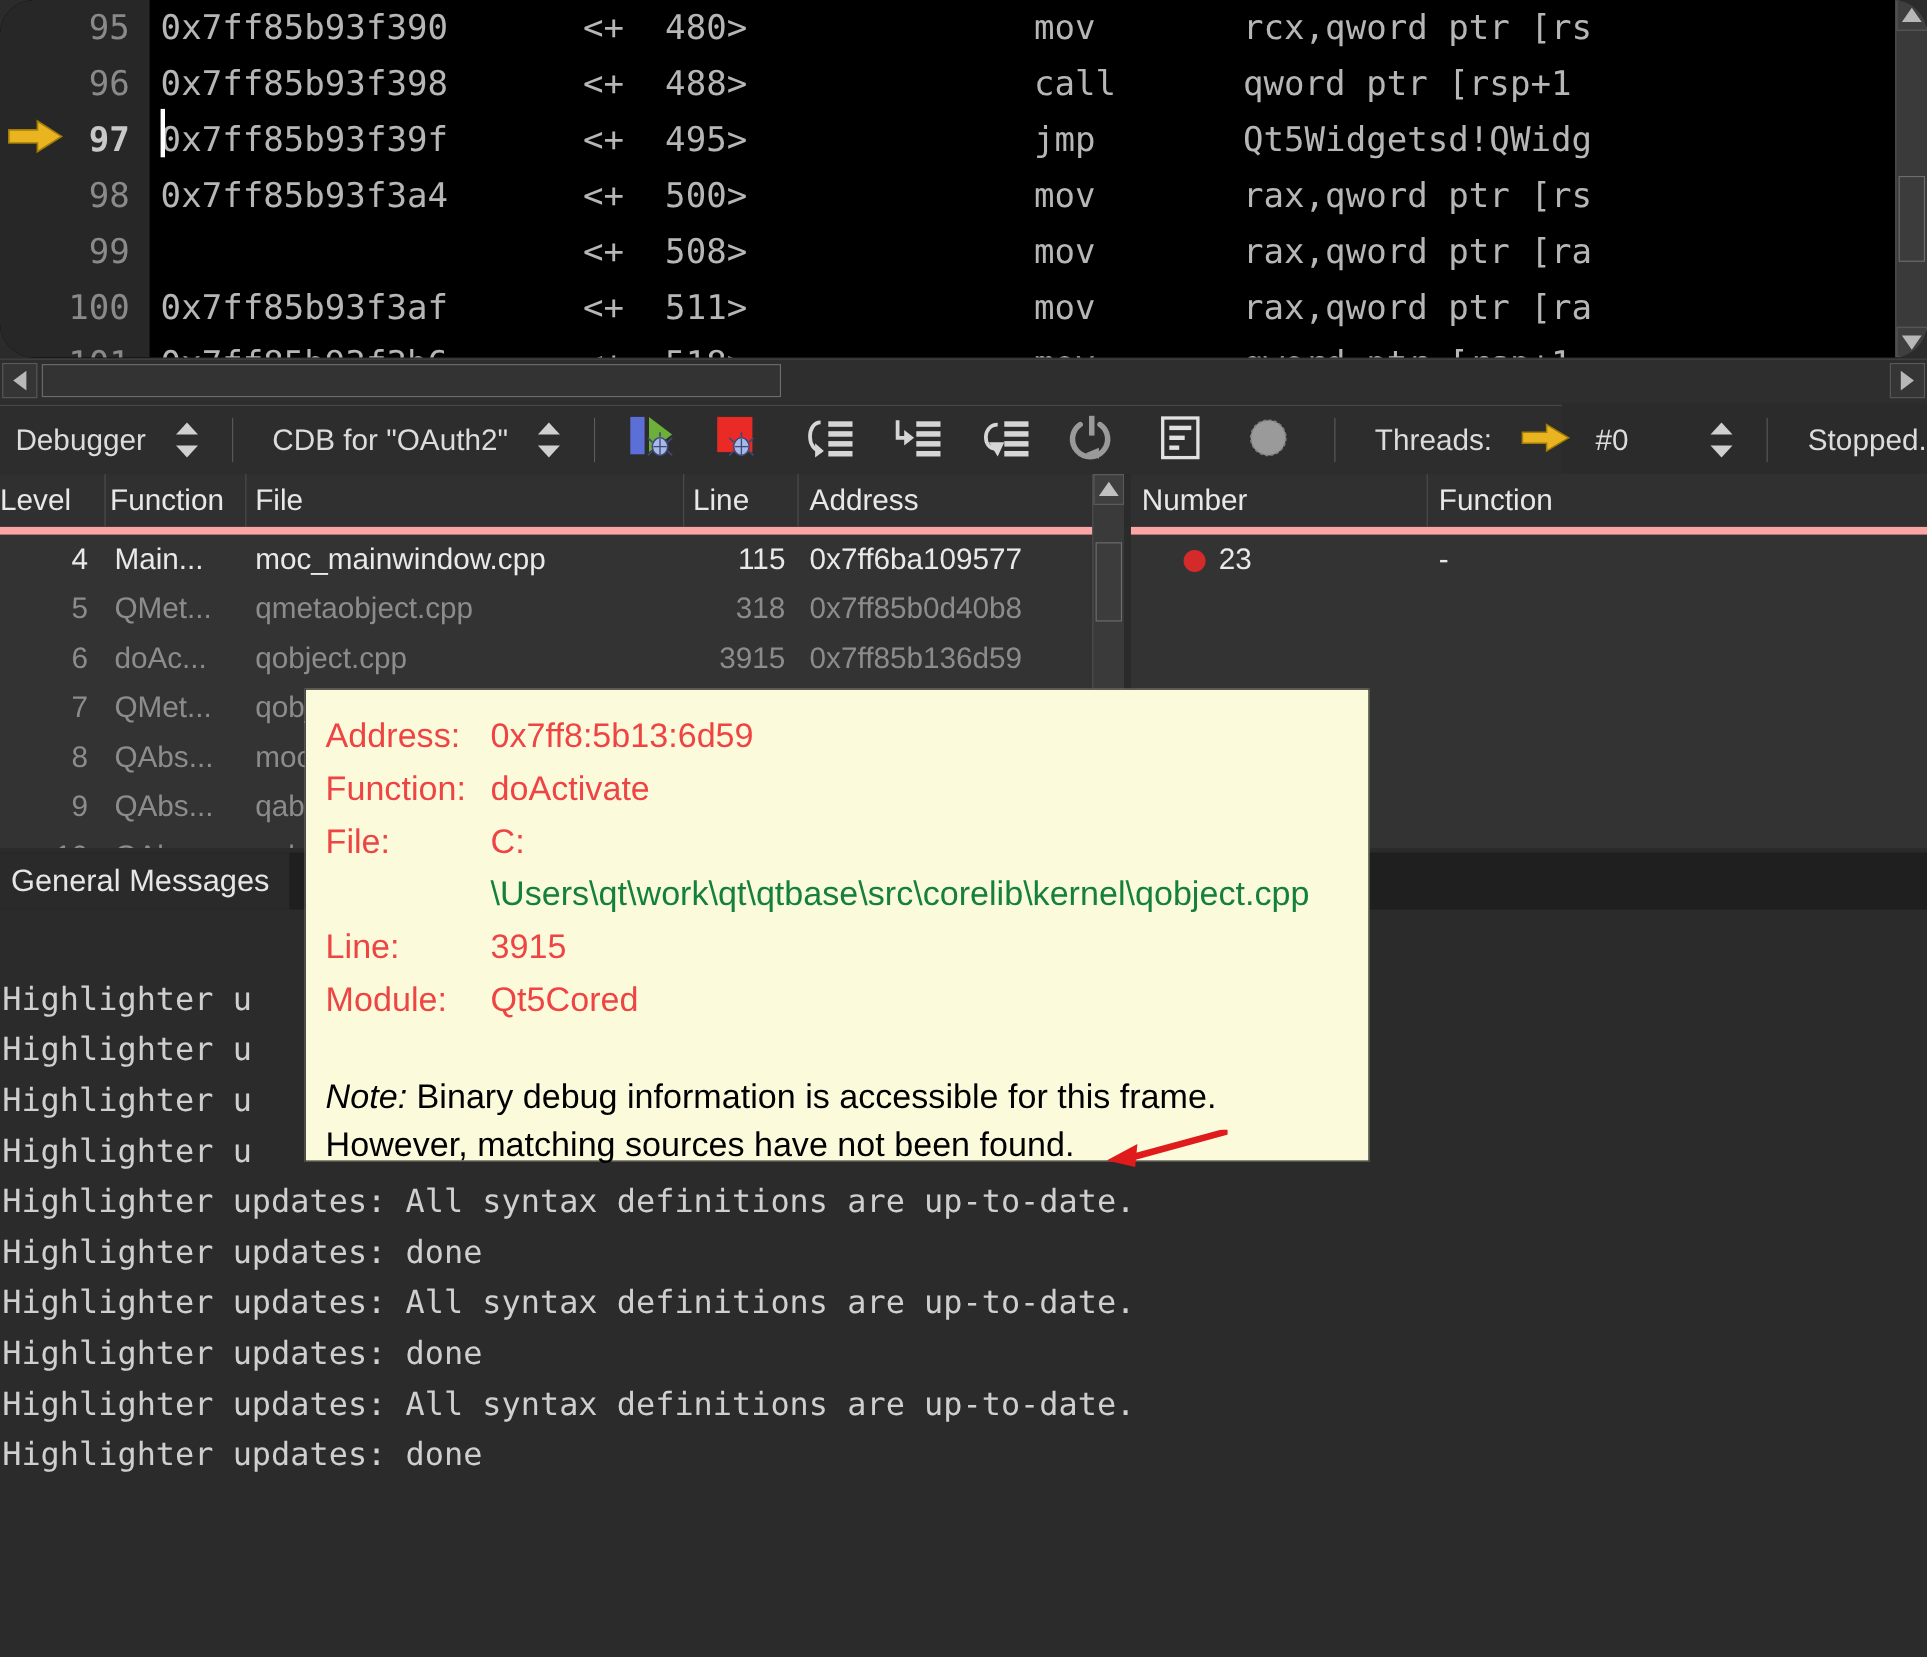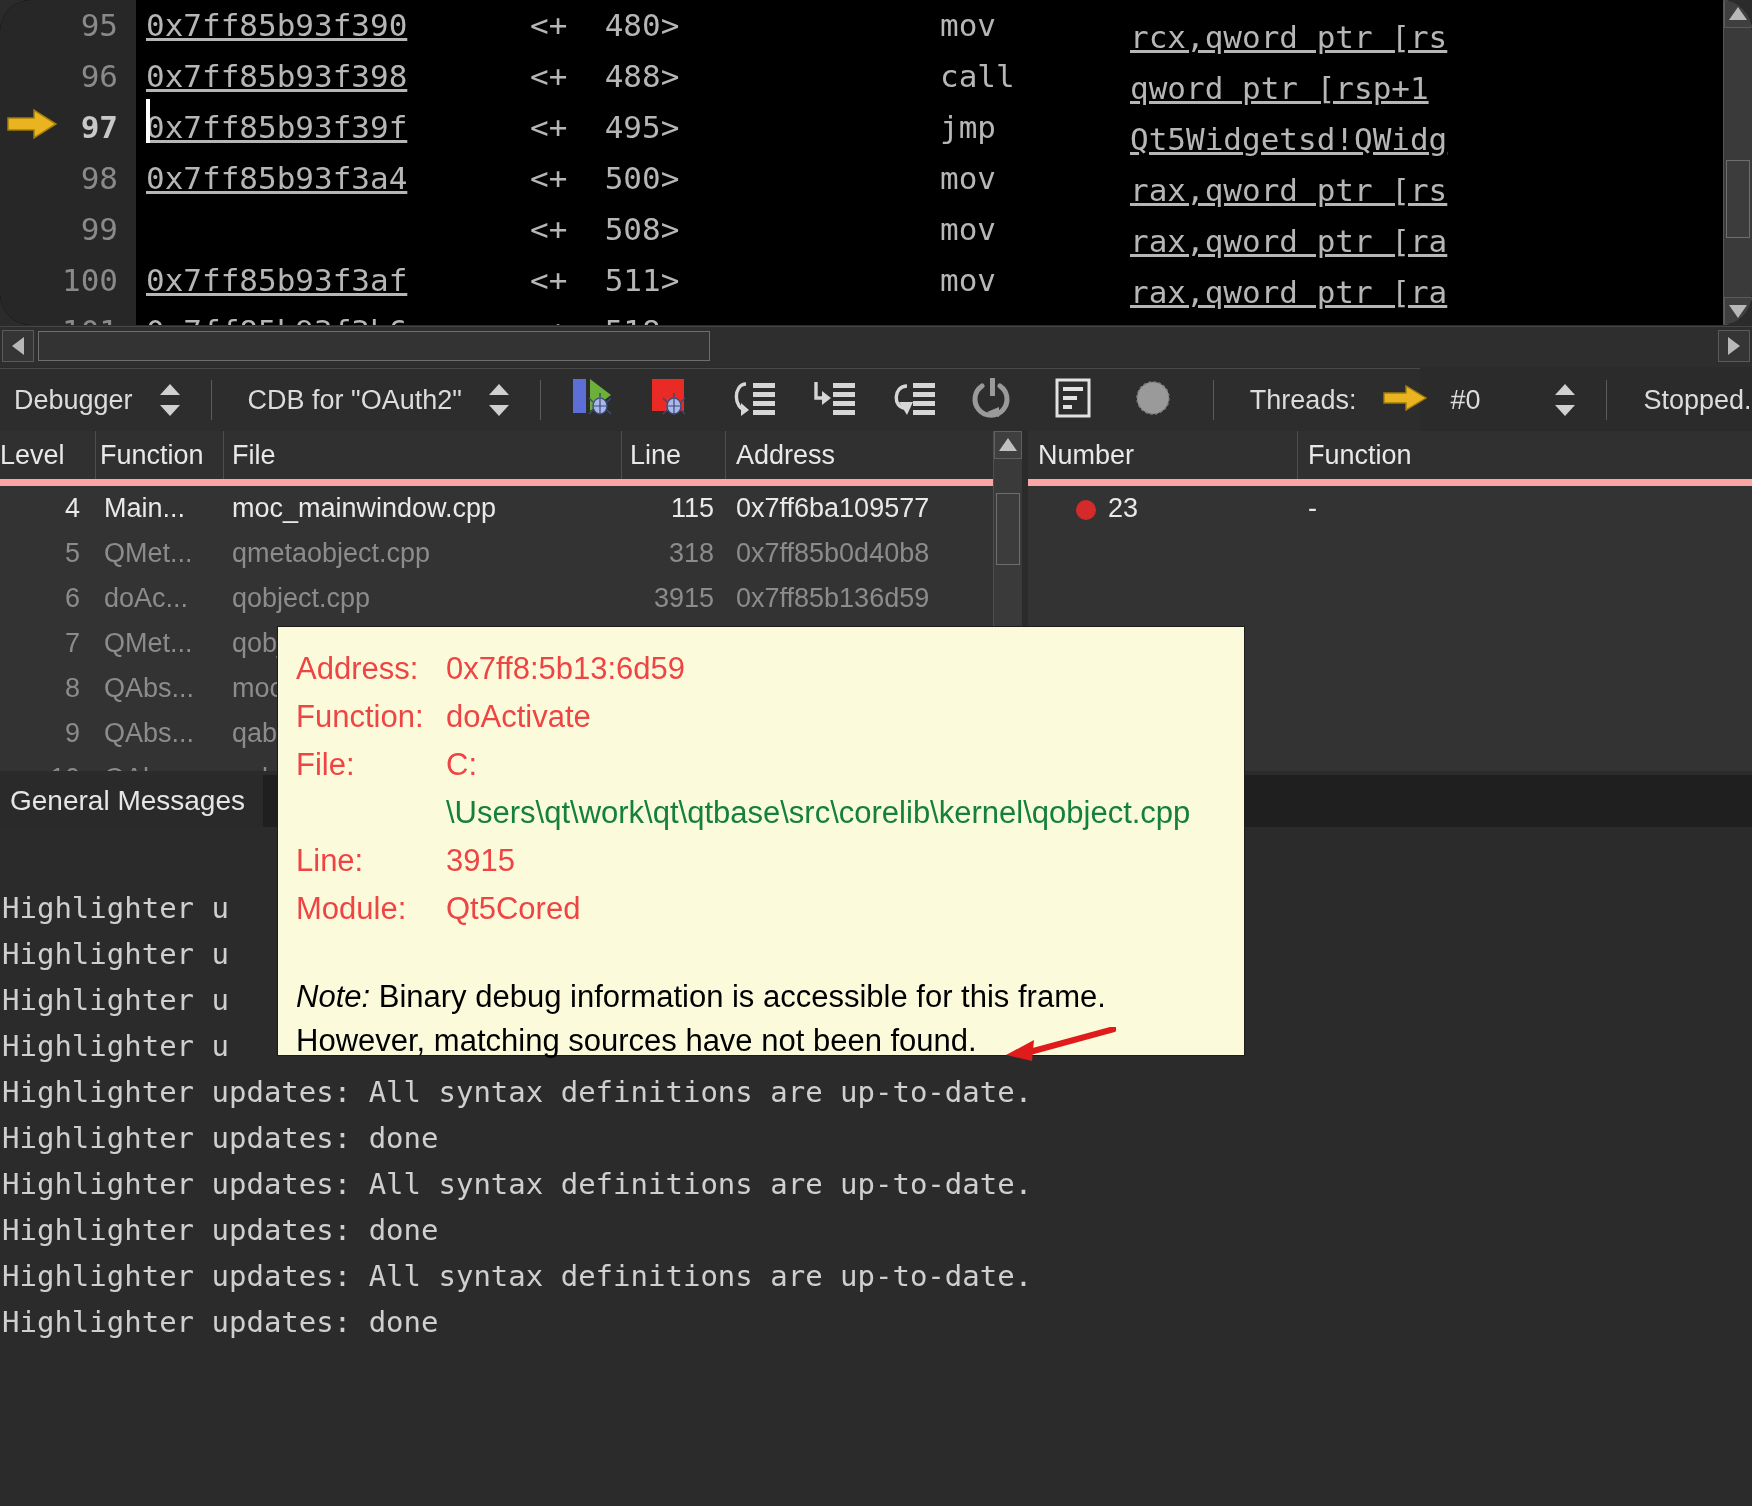--- a/index.html
+++ b/index.html
@@ -47,33 +47,33 @@
   .drow .lineno {
     position: absolute;
     left: 0; top: 0;
     width: 118px;
     text-align: right;
     color: #8a8a8a;
   }
   .drow.current .lineno { color: #c8c8c8; font-weight: bold; }
   .drow .addr {
     position: absolute;
-    left: 146px; top: 0; text-decoration: underline;
+    left: 146px; top: 0;
   }
   .drow .offs {
     position: absolute;
     left: 530px; top: 0;
   }
   .drow .mnem {
     position: absolute;
     left: 940px; top: 0;
   }
   .drow .ops {
     position: absolute;
-    left: 1130px; top: 12px; text-decoration: underline;
+    left: 1130px; top: 0;
   }
   .cur-arrow {
     position: absolute;
     left: 6px; top: 107px;
     width: 52px; height: 34px;
     z-index: 4;
   }
   .caret-bar {
     position: absolute;
     left: 146px; top: 99px;

